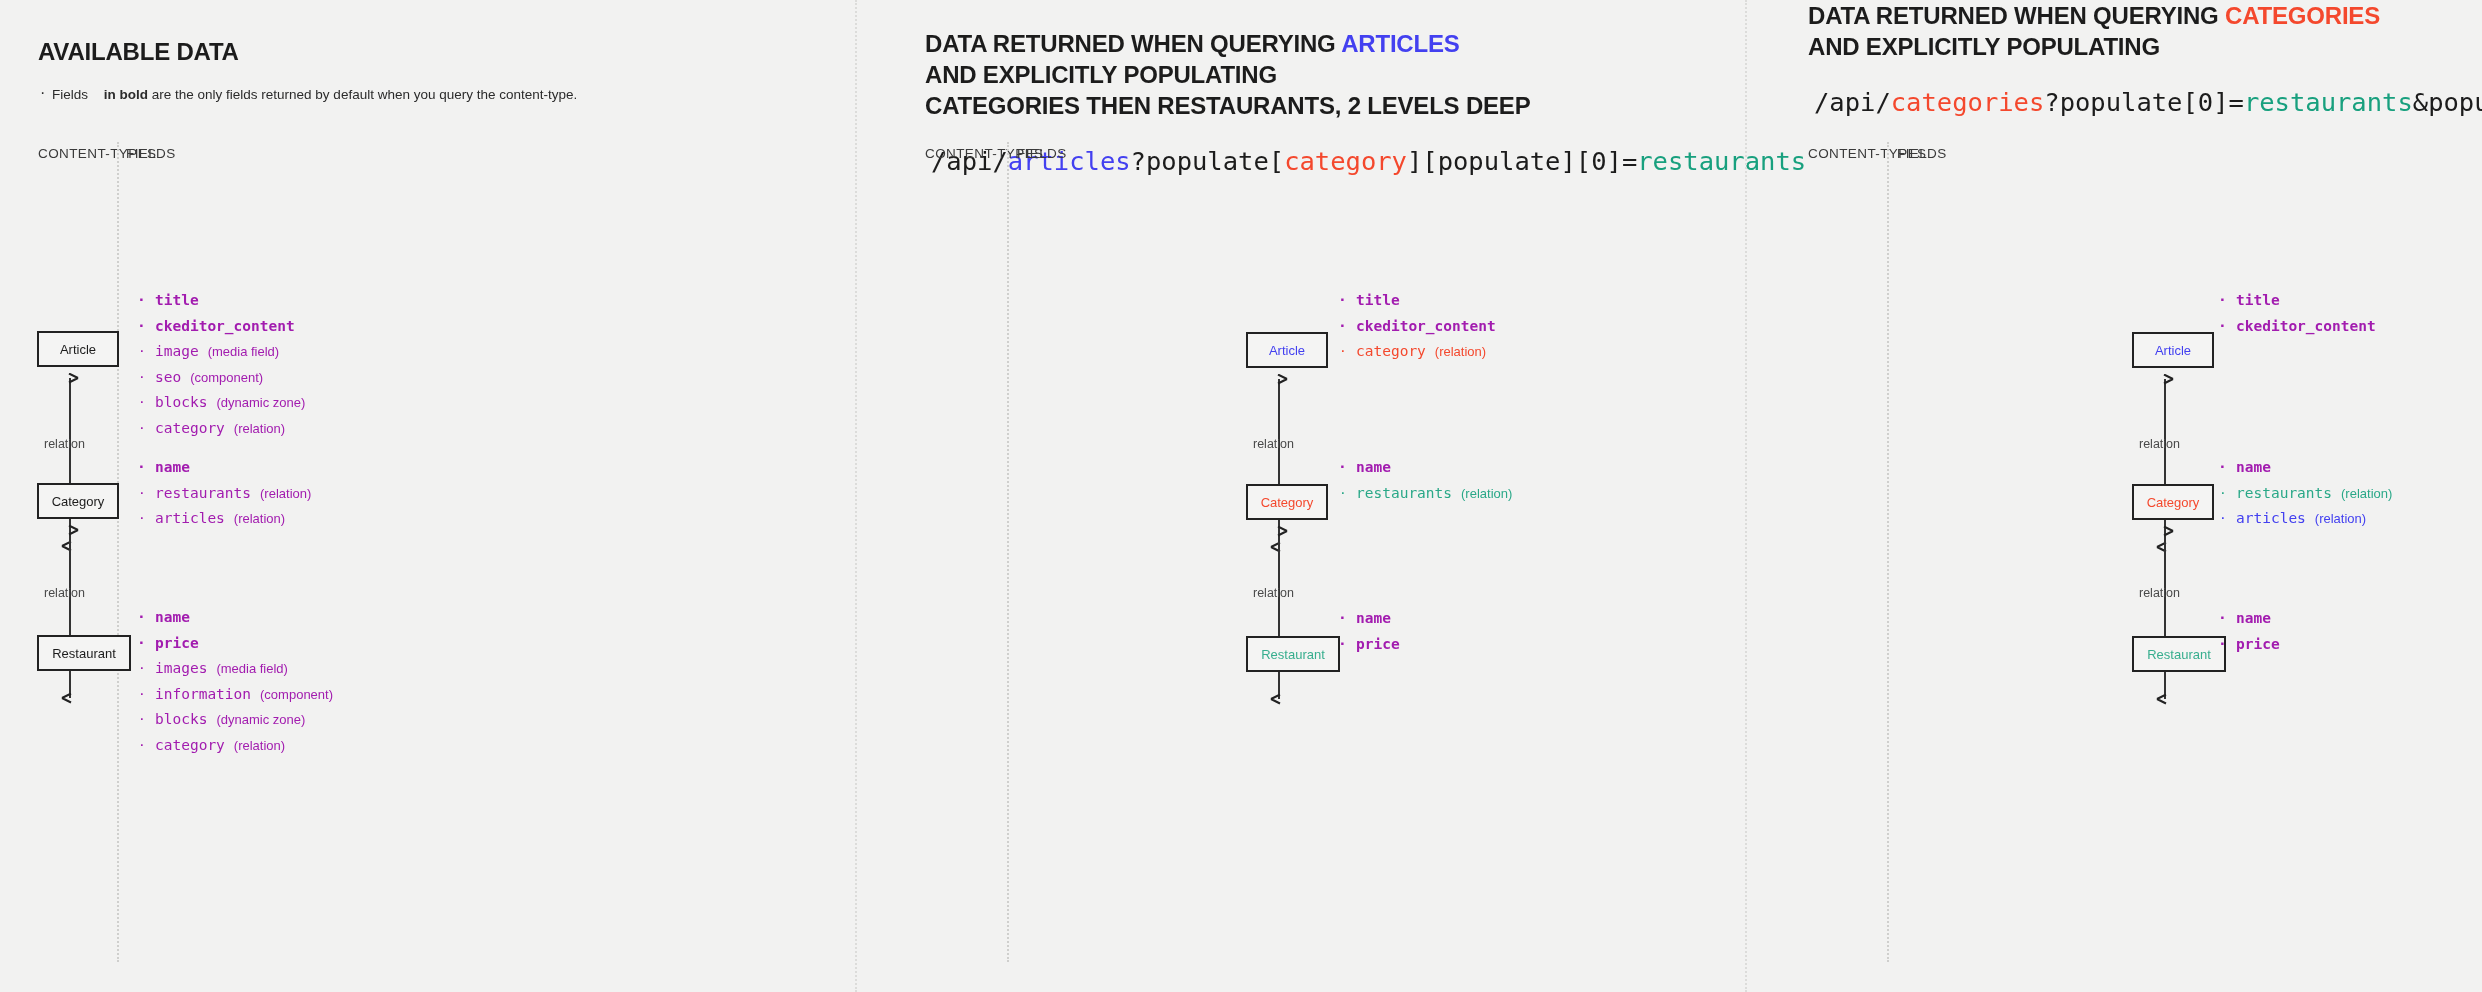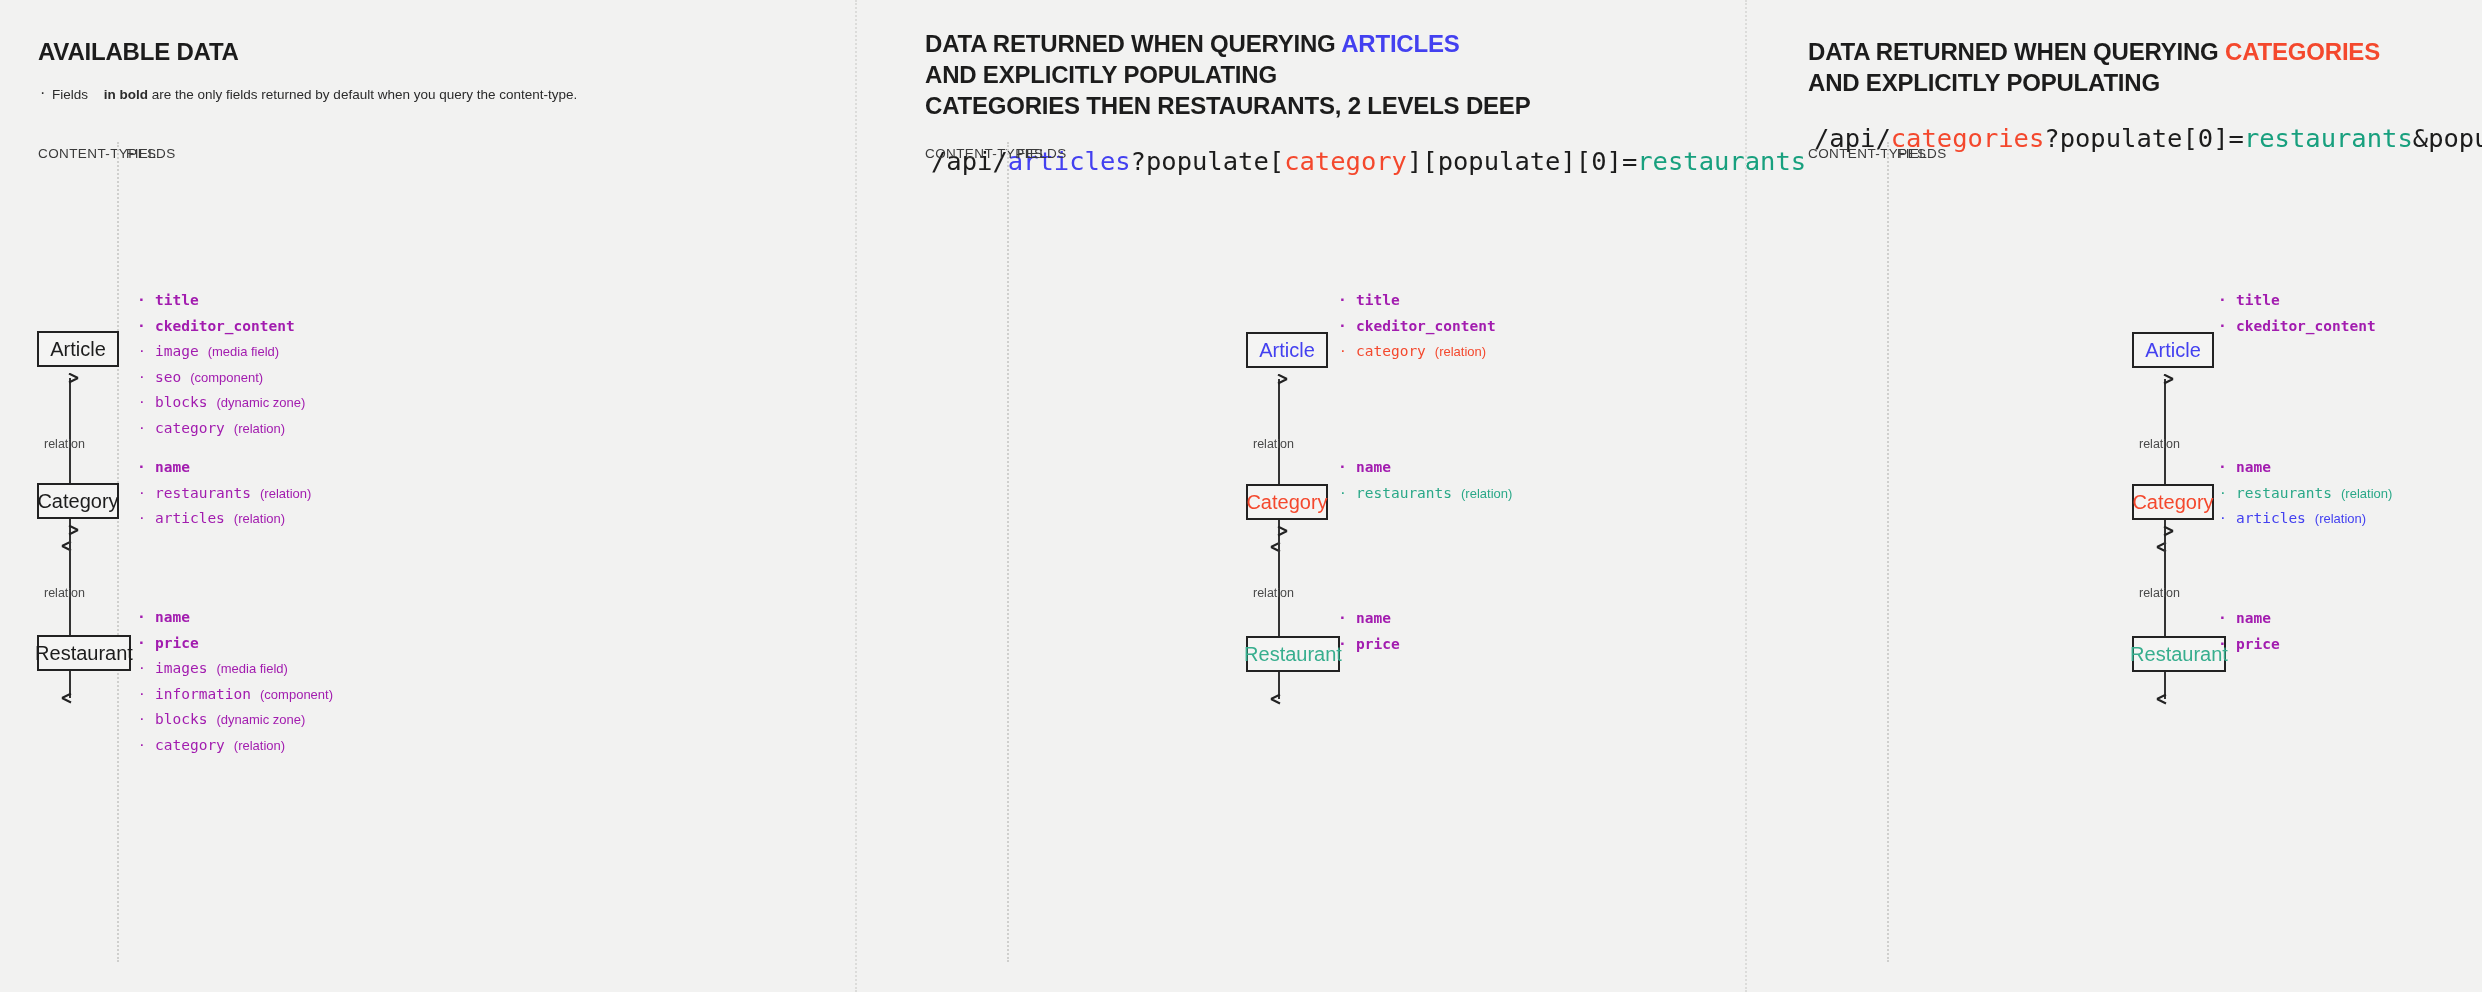--- a/index.html
+++ b/index.html
@@ -23,21 +23,21 @@
     box-sizing: border-box;
   }
 
   .panel {
     position: relative;
     box-sizing: border-box;
     height: 992px;
   }
   .panel--1 { width: 855px; padding-left: 38px; padding-top: 36px; }
   .panel--2 { width: 890px; padding-left: 70px; padding-top: 28px; }
-  .panel--3 { width: 737px; padding-left: 63px; padding-top: 36px; }
+  .panel--3 { width: 737px; padding-left: 63px; }
 
   
   .panel-title {
     font-family: "Liberation Sans", sans-serif;
     font-weight: bold;
     font-size: 24px;
     letter-spacing: -0.2px;
     line-height: 31px;
     margin: 0;
     color: #1c1c1c;
@@ -110,21 +110,21 @@
 
   .node-box {
     position: absolute;
     width: 66px;
     height: 32px;
     border: 2px solid #222;
     background: #f4f4f3;
     display: flex;
     align-items: center;
     justify-content: center;
-    font-size: 20px;
+    font-size: 13px;
     line-height: 1;
     color: #1c1c1c;
     box-sizing: content-box;
     padding: 0 6px;
     white-space: nowrap;
   }
   .node-box.c-blue  { color: #4340f0; }
   .node-box.c-red   { color: #f4482d; }
   .node-box.c-green { color: #37ae8e; }
 

